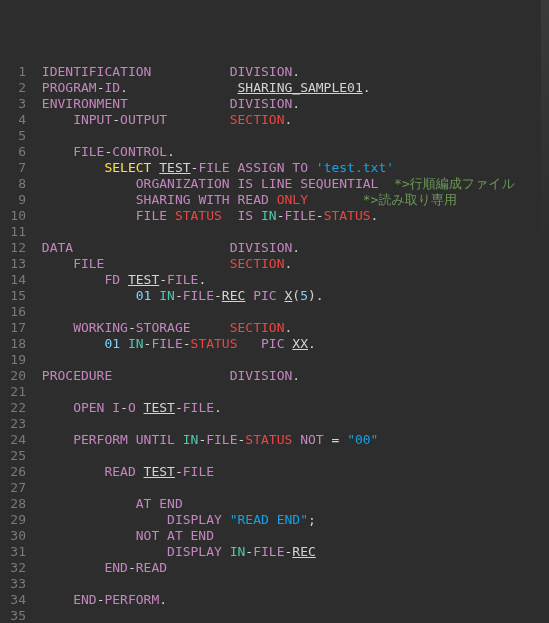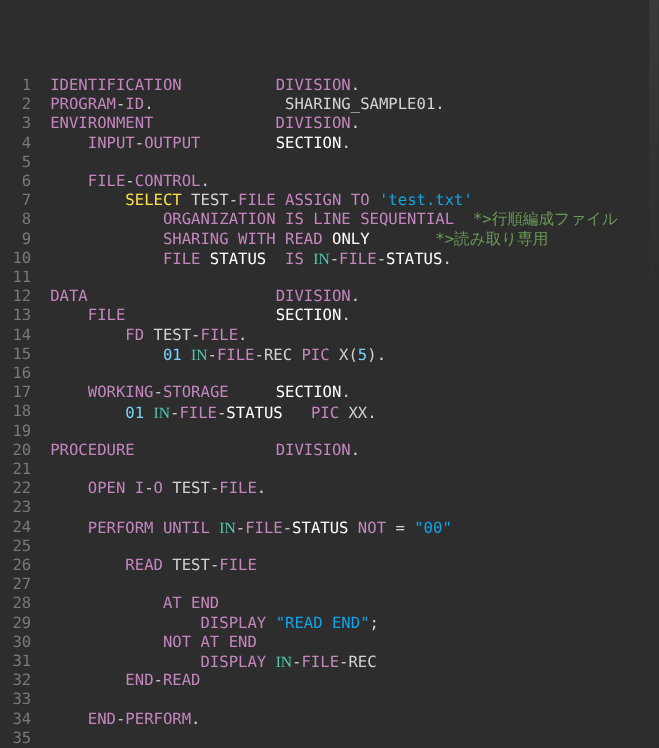--- a/index.html
+++ b/index.html
@@ -29,23 +29,23 @@
     width: 34px;
     text-align: right;
     color: #7a7a7a;
     padding-right: 8px;
     user-select: none;
     flex-shrink: 0;
   }
   .code { flex: 1; }
   .line { height: 16px; }
   .kw   { color: #c586c0; text-align: center; }  
-  .id   { color: #d4d4d4; }  
-  .cyan { color: #4ec9b0; font-family: Liberation Serif, serif; }  
-  .sec  { color: #ffffff; }  
+  .id   { color: #d4d4d4; text-decoration: underline; }  
+  .cyan { color: #4ec9b0; }  
+  .sec  { color: #ef4444; }  
   .str  { color: #0ea5e9; }  
   .num  { color: #7dd3fc; }  
   .cmt  { color: #6a9955; margin-top: 12px; }  
   .op   { color: #d4d4d4; }  
   .blue { color: #fde047; }  
   .wht  { color: #d4d4d4; }
 </style>
 </head>
 <body>
 

